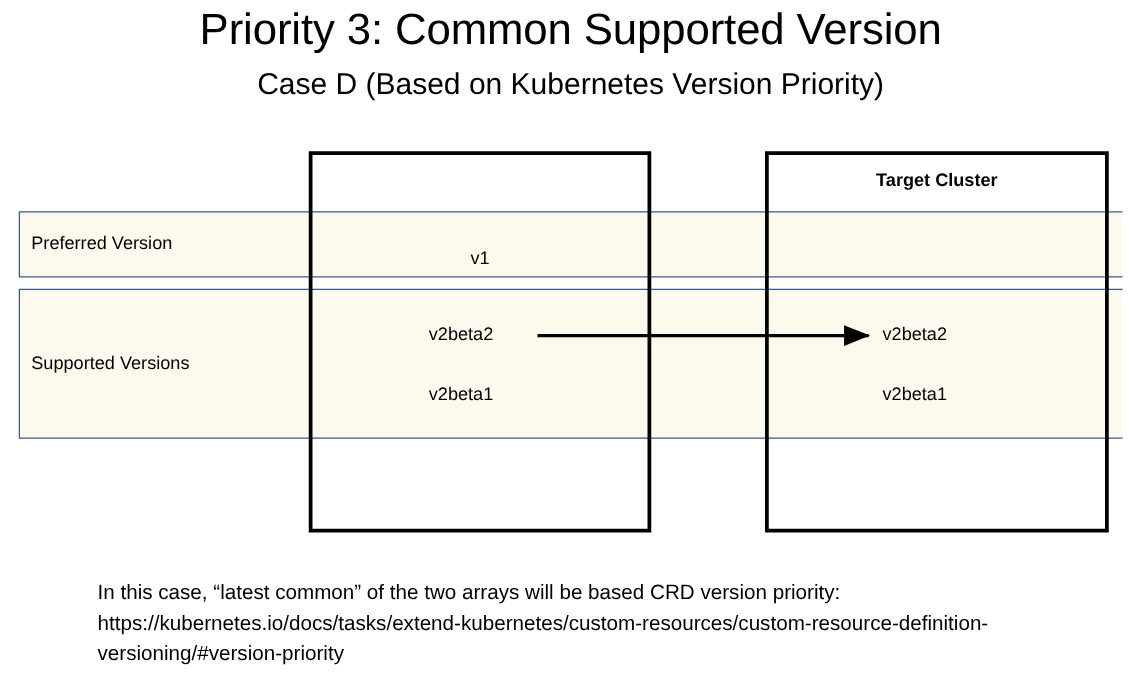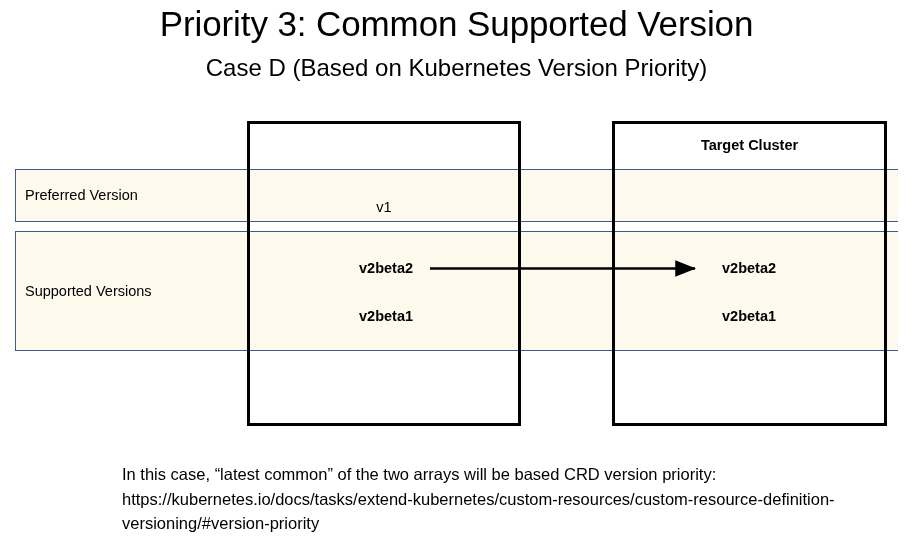--- a/index.html
+++ b/index.html
@@ -96,24 +96,23 @@
     font-weight: 400;
     text-align: center;
     line-height: 20px;
   }
   #preferred-source { left: 247px; top: 186px; width: 274px; margin-top: 11px; }
   #preferred-target { left: 612px; top: 186px; width: 275px; }
 
   .version-bold {
     position: absolute;
     font-size: 14.5px;
-    font-weight: bold;
+    font-weight: normal;
     line-height: 20px;
     white-space: nowrap;
-    margin-left: 16px;
   }
   #src-v2beta2 { left: 343px; top: 258px; }
   #src-v2beta1 { left: 343px; top: 306px; }
   #tgt-v2beta2 { left: 706px; top: 258px; }
   #tgt-v2beta1 { left: 706px; top: 306px; }
 
   
   #arrow-layer {
     position: absolute;
     left: 0;
@@ -127,21 +126,20 @@
   .footnote {
     position: absolute;
     left: 78px;
     top: 462px;
     width: 780px;
     font-size: 16.5px;
     font-weight: 400;
     line-height: 24.5px;
     text-align: left;
     white-space: pre-wrap;
-    margin-left: 44px;
   }
 </style>
 </head>
 <body>
 
 <div id="slide">
 
   <div class="title">Priority 3: Common Supported Version</div>
   <div class="subtitle">Case D (Based on Kubernetes Version Priority)</div>
 

